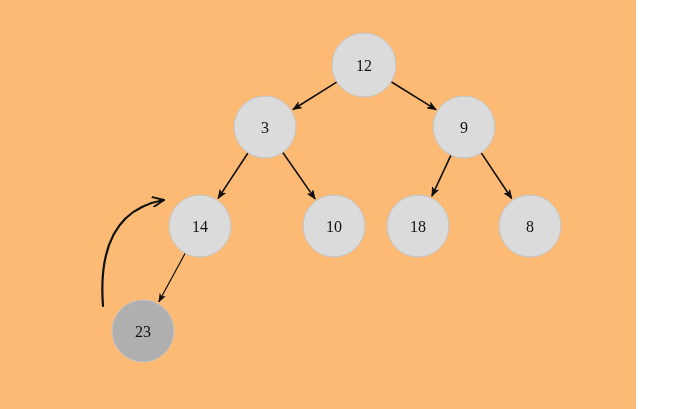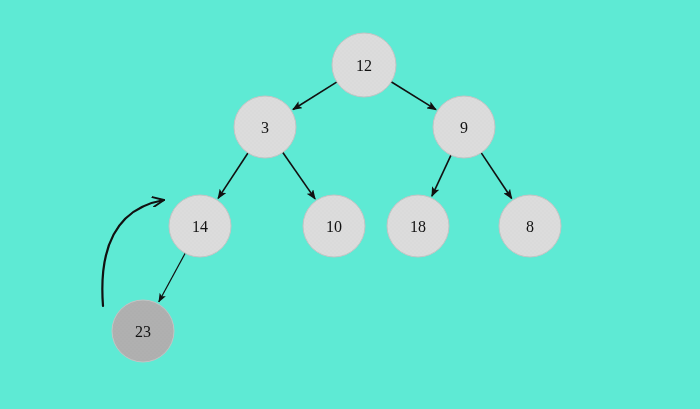--- a/index.html
+++ b/index.html
@@ -8,23 +8,23 @@
     background: #ffffff;
   }
   body {
     width: 700px;
     height: 409px;
     font-family: "Liberation Serif", "DejaVu Serif", serif;
     overflow: hidden;
   }
   #canvas {
     position: relative;
-    width: 700px;
+    width: 636px;
     height: 409px;
-    background: #5eead4;
+    background: #fdba74;
   }
   #tree-svg {
     position: absolute;
     top: 0;
     left: 0;
     width: 700px;
     height: 409px;
   }
   .node-label {
     font-family: "Liberation Serif", "DejaVu Serif", serif;

